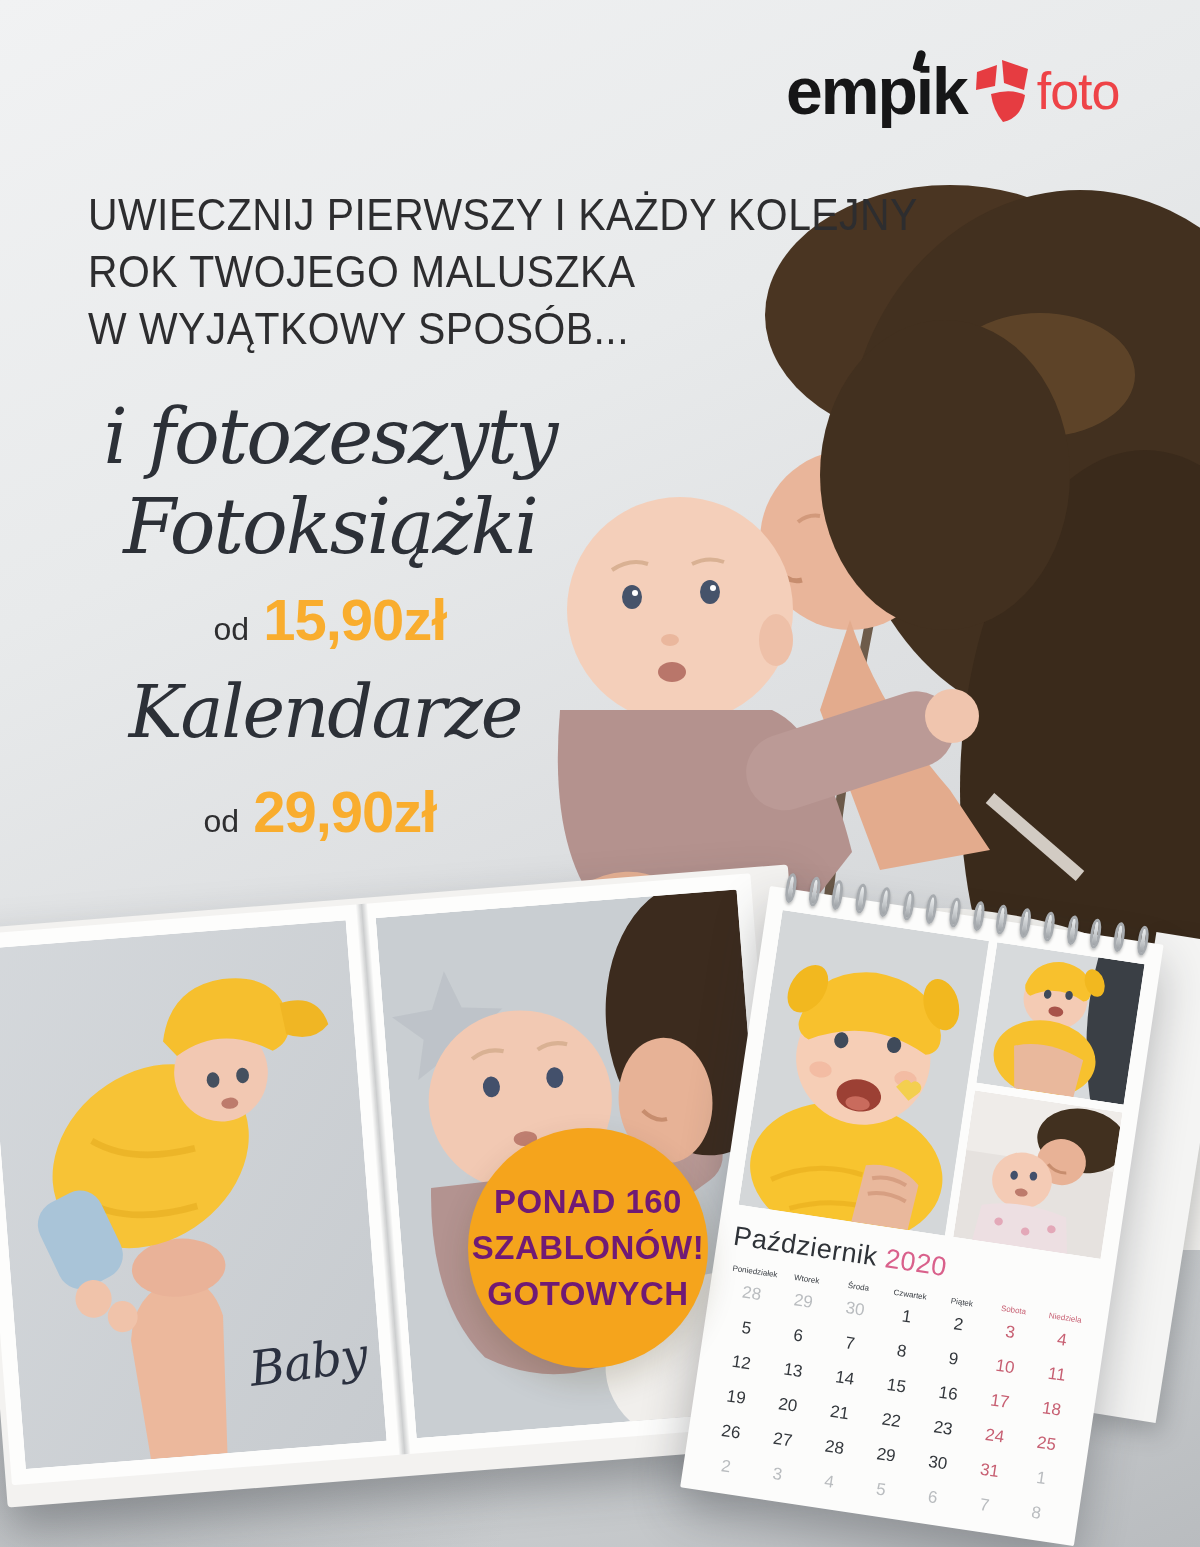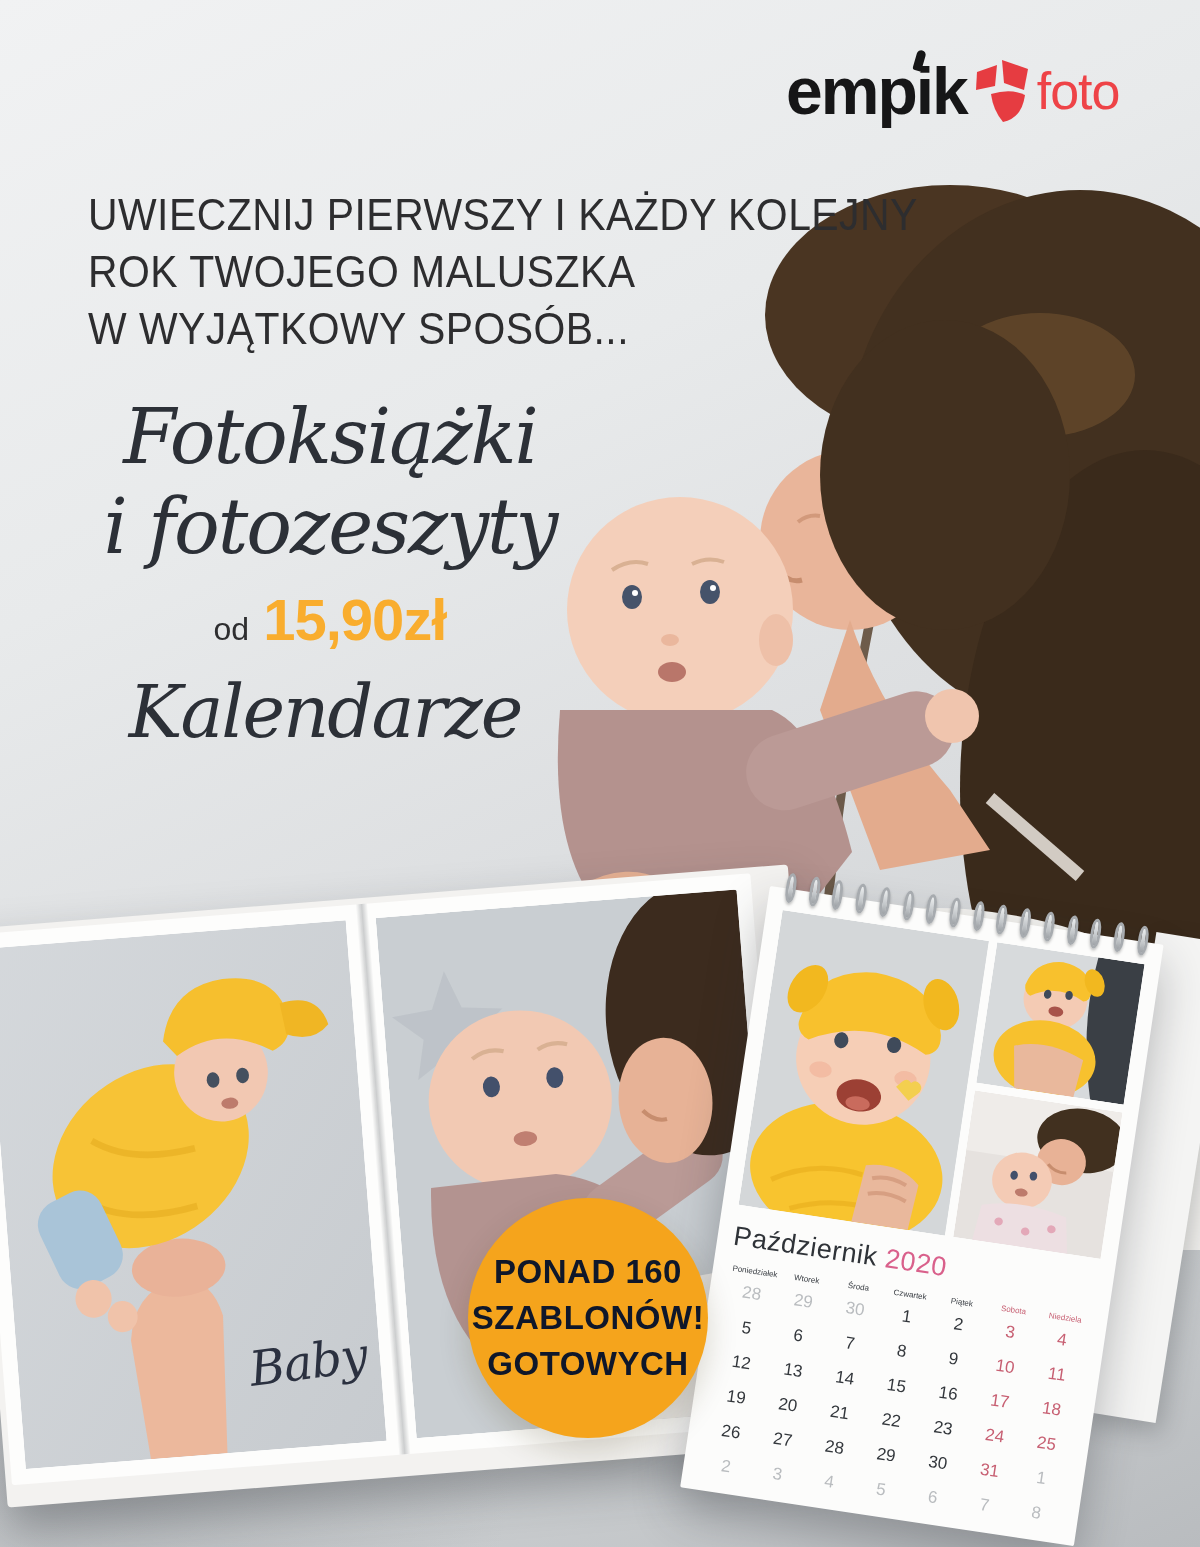--- a/index.html
+++ b/index.html
@@ -44,23 +44,23 @@
   .book-page{width:392px;height:552px;background:#fdfdfc;padding:15px;box-sizing:border-box;position:relative;}
   .page-left{border-radius:3px 0 0 3px;}
   .page-right{border-radius:0 3px 3px 0;}
   .book-spine{position:absolute;left:388px;top:0;width:12px;height:552px;
         background:linear-gradient(90deg,rgba(0,0,0,0) 0%,rgba(90,95,100,.30) 50%,rgba(0,0,0,0) 100%);}
   .book-photo{width:100%;height:100%;overflow:hidden;position:relative;}
   .book-caption{position:absolute;right:28px;bottom:72px;font-family:"DejaVu Serif",serif;font-style:italic;
         font-size:48px;color:#2b3140;transform:rotate(-3deg);letter-spacing:-1px;}
 
   
-  .badge{position:absolute;left:468px;top:1198px;width:240px;height:240px;border-radius:50%;
+  .badge{position:absolute;left:468px;top:1128px;width:240px;height:240px;border-radius:50%;
         background:#f5a41c;z-index:6;display:flex;flex-direction:column;justify-content:center;
-        align-items:center;text-align:center;color:#0f172a;font-weight:bold;font-size:33px;line-height:46px;
+        align-items:center;text-align:center;color:#701a75;font-weight:bold;font-size:33px;line-height:46px;
         letter-spacing:.5px;box-shadow:0 14px 30px rgba(60,50,10,.18);}
 
   
   .cal-backsheet{position:absolute;left:1118px;top:935px;width:76px;height:485px;background:#f4f4f3;
         transform:rotate(9deg);z-index:3;box-shadow:6px 10px 24px rgba(40,44,48,.25);}
   .calendar{position:absolute;left:770px;top:886px;width:398px;height:608px;background:#fcfcfb;
         transform:rotate(8.5deg);transform-origin:top left;z-index:4;box-sizing:border-box;
         padding:16px 16px 10px;border-radius:2px;box-shadow:0 22px 48px rgba(40,44,48,.33);}
   .spiral{position:absolute;left:16px;right:16px;top:-16px;display:flex;justify-content:space-between;z-index:5;}
   .spiral-loop{width:10px;height:30px;border:3px solid #a7abaf;border-radius:5px/12px;box-sizing:border-box;
@@ -137,29 +137,32 @@
     <div class="logo-product">foto</div>
   </div>
 
   <div class="headline">
     <div>UWIECZNIJ PIERWSZY I KAŻDY KOLEJNY</div>
     <div>ROK TWOJEGO MALUSZKA</div>
     <div>W WYJĄTKOWY SPOSÓB...</div>
   </div>
 
   <div class="offer1-title script">
+    <div>i fotozeszyty</div>
     <div>Fotoksiążki</div>
-    <div>i fotozeszyty</div>
   </div>
   <div class="price-row price-1">
     <span class="prefix">od</span><span class="amount">15,90zł</span>
   </div>
 
   <div class="offer2-title script">
     <div>Kalendarze</div>
+  </div>
+  <div class="price-row price-2">
+    <span class="prefix">od</span><span class="amount">29,90zł</span>
   </div>
 
   <div class="photobook">
     <div class="book-cover"></div>
     <div class="book-pages">
       <div class="book-page page-left">
         <div class="book-photo">
           <svg width="100%" height="100%" viewBox="0 0 340 470" preserveAspectRatio="none">
             <rect width="340" height="470" fill="#ccd0d4"></rect>
             <rect width="340" height="470" fill="url(#gA)" opacity=".5"></rect>

